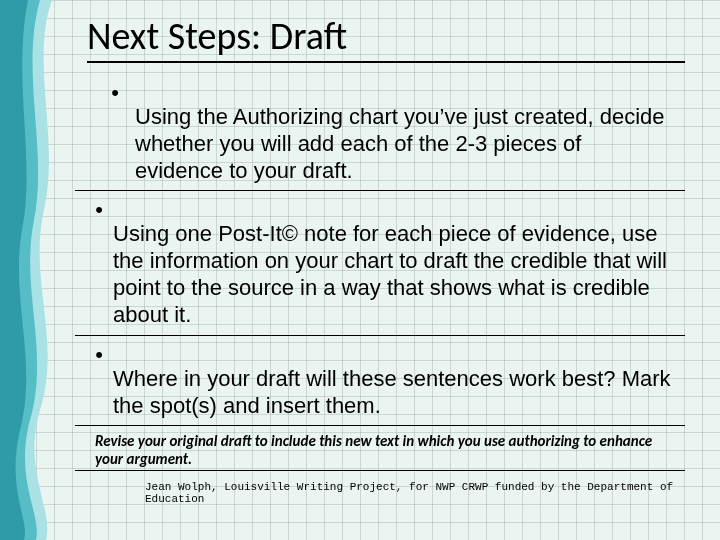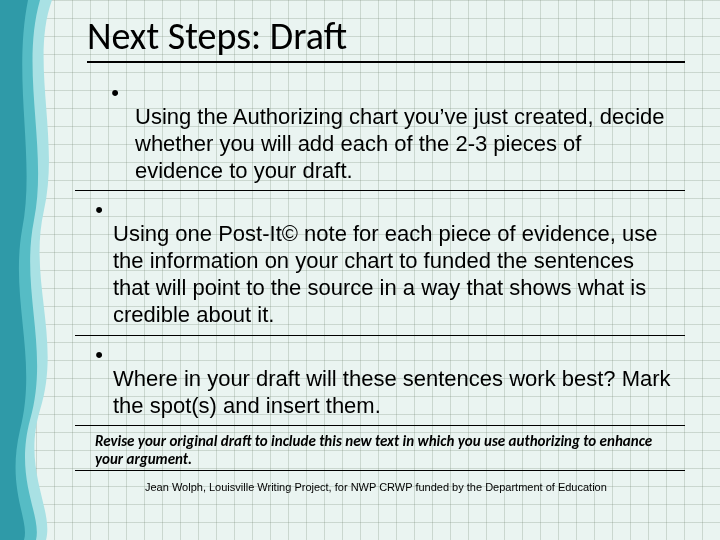--- a/index.html
+++ b/index.html
@@ -56,21 +56,21 @@
   .revise{
     font-family:Calibri,Arial,sans-serif;
     font-style:italic;
     font-weight:700;
     font-size:15px;
     line-height:1.2;
     padding:6px 6px 2px 20px;
     border-bottom:1.5px solid #000;
   }
   .footer{
-    font-family:Liberation Sans, sans-serif;
+    font-family:Liberation Mono, monospace;
     font-size:11px;
     padding:10px 0 0 70px;
     color:#000;
   }
 </style>
 </head>
 <body>
 
 <div class="slide">
 
@@ -82,21 +82,21 @@
 
   <div class="title">Next Steps:  Draft</div>
 
   <div class="body">
     <div class="bullet first">
       <div class="dot">•</div>
       <div class="txt">Using the Authorizing chart you’ve just created, decide whether you will add each of the 2-3 pieces of evidence to your draft.</div>
     </div>
     <div class="bullet">
       <div class="dot">•</div>
-      <div class="txt">Using one Post-It© note for each piece of evidence, use the information on your chart to funded the sentences that will point to the source in a way that shows what is credible about it.</div>
+      <div class="txt">Using one Post-It© note for each piece of evidence, use the information on your chart to draft the credible that will point to the source in a way that shows what is credible about it.</div>
     </div>
     <div class="bullet">
       <div class="dot">•</div>
       <div class="txt">Where in your draft will these sentences work best?  Mark the spot(s) and insert them.</div>
     </div>
     <div class="revise">Revise your original draft to include this new text in which you use authorizing to enhance your argument.</div>
     <div class="footer">Jean Wolph, Louisville Writing Project, for NWP CRWP funded by the Department of Education</div>
   </div>
 
 </div>

